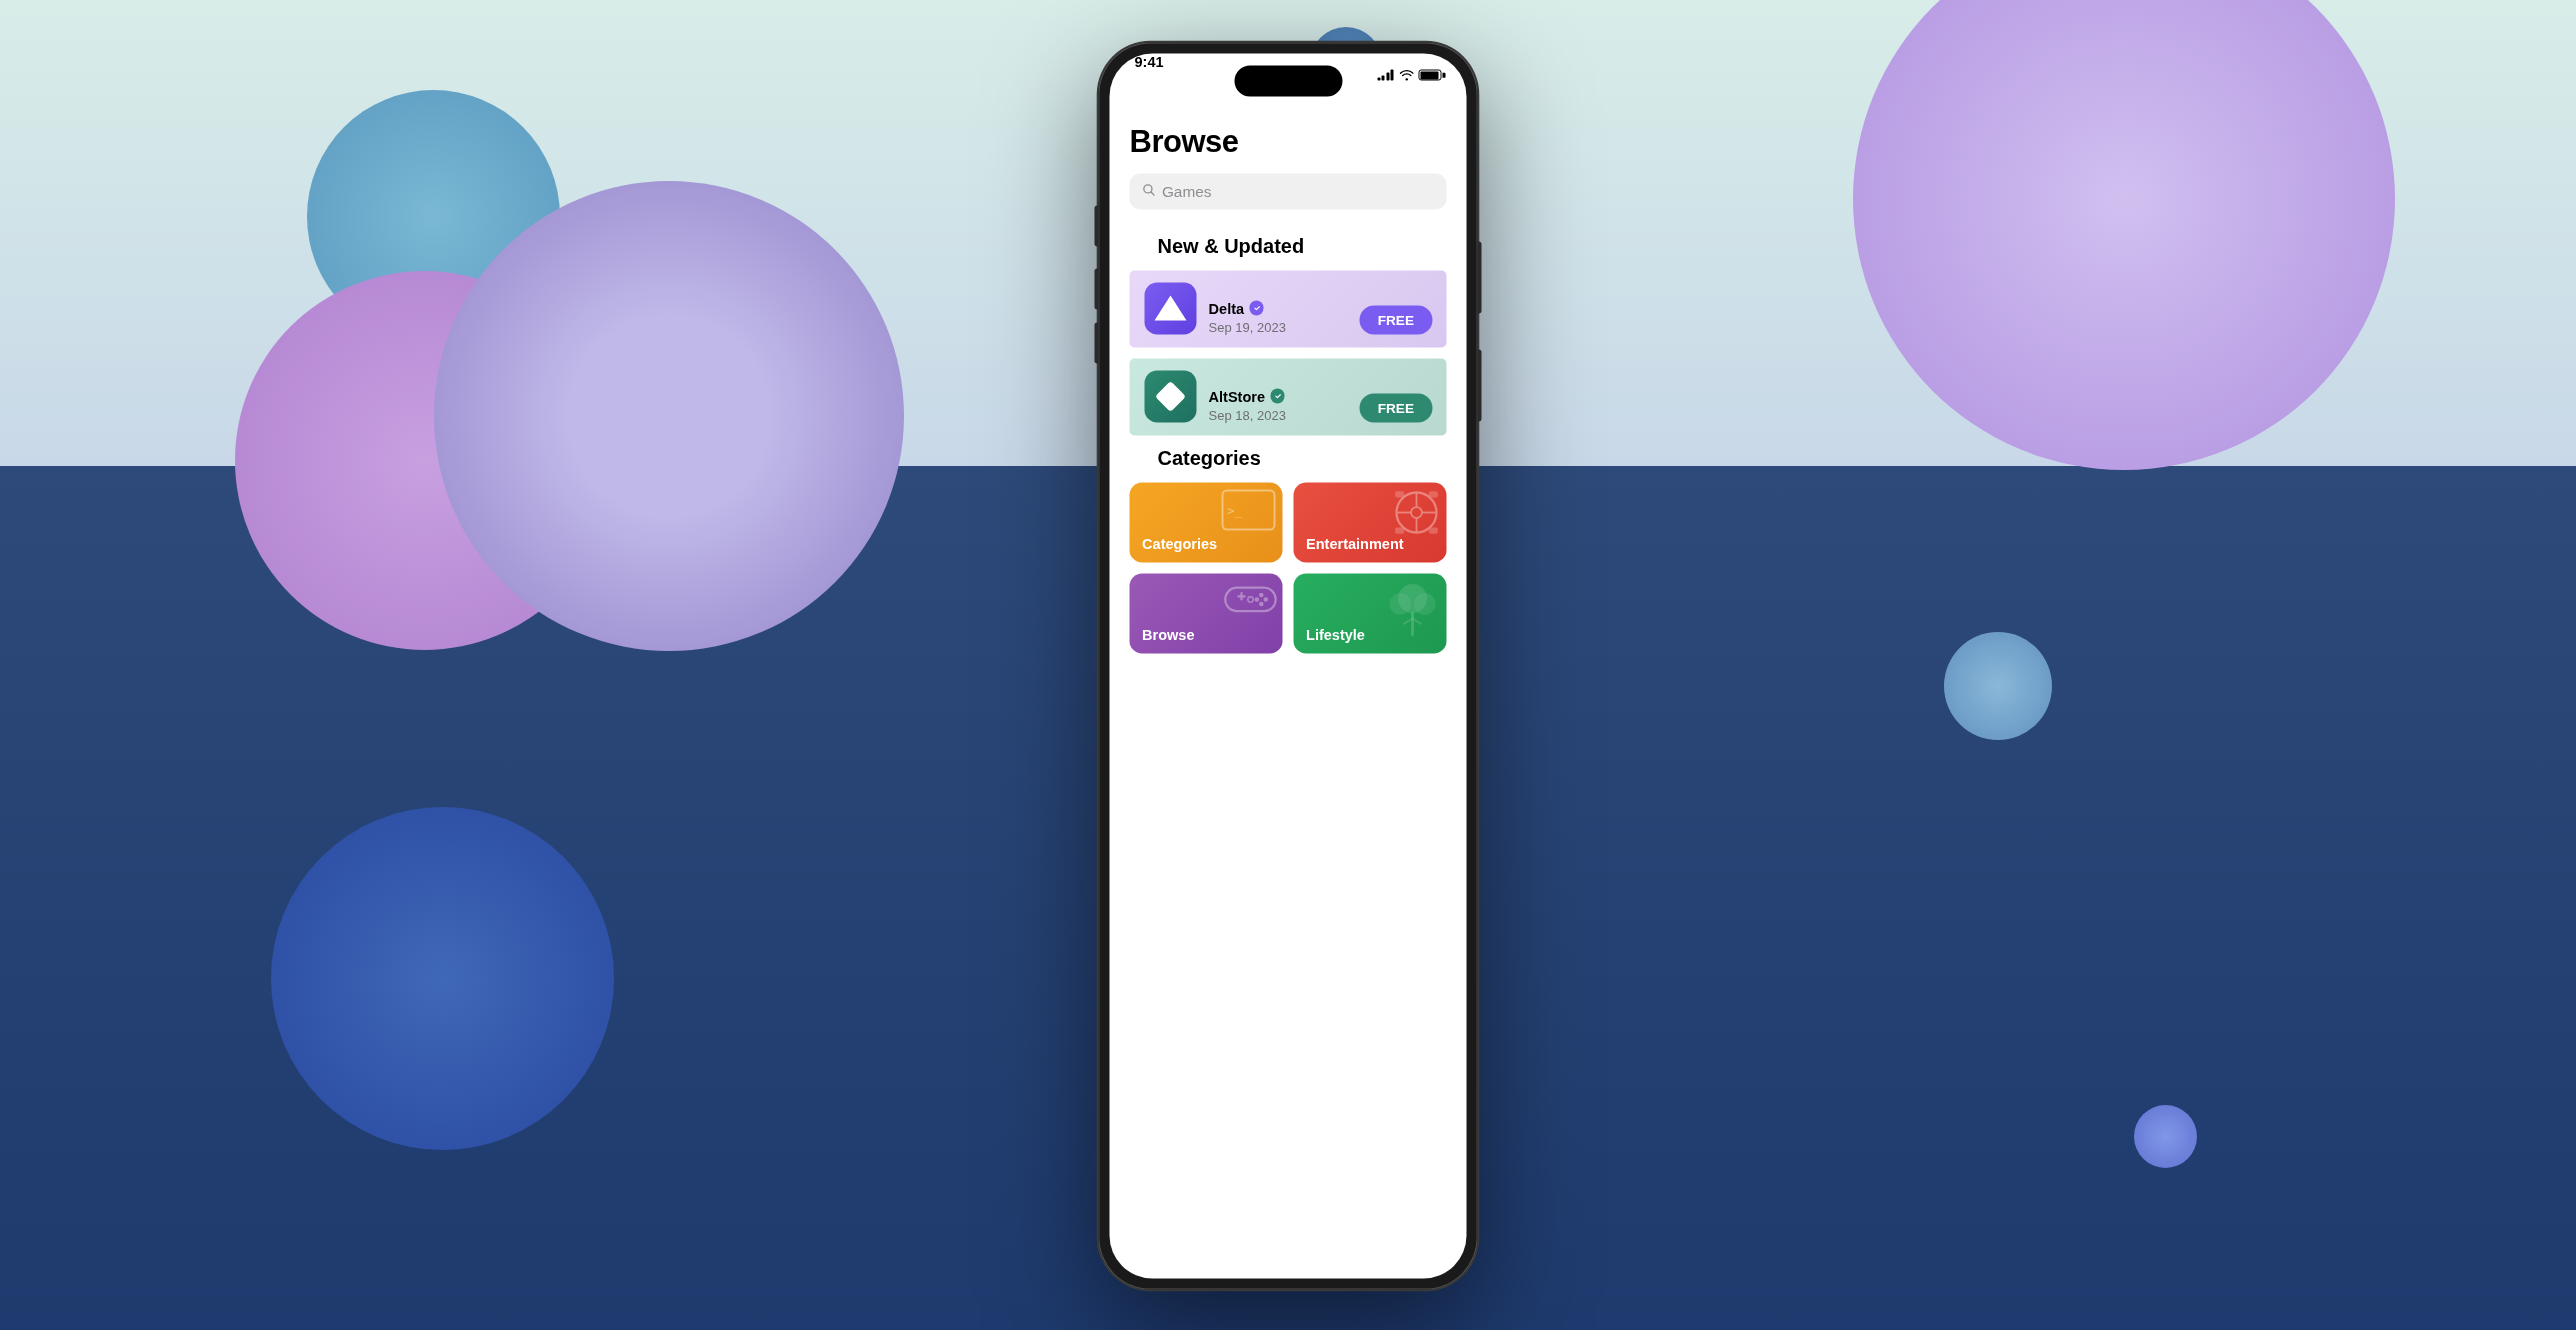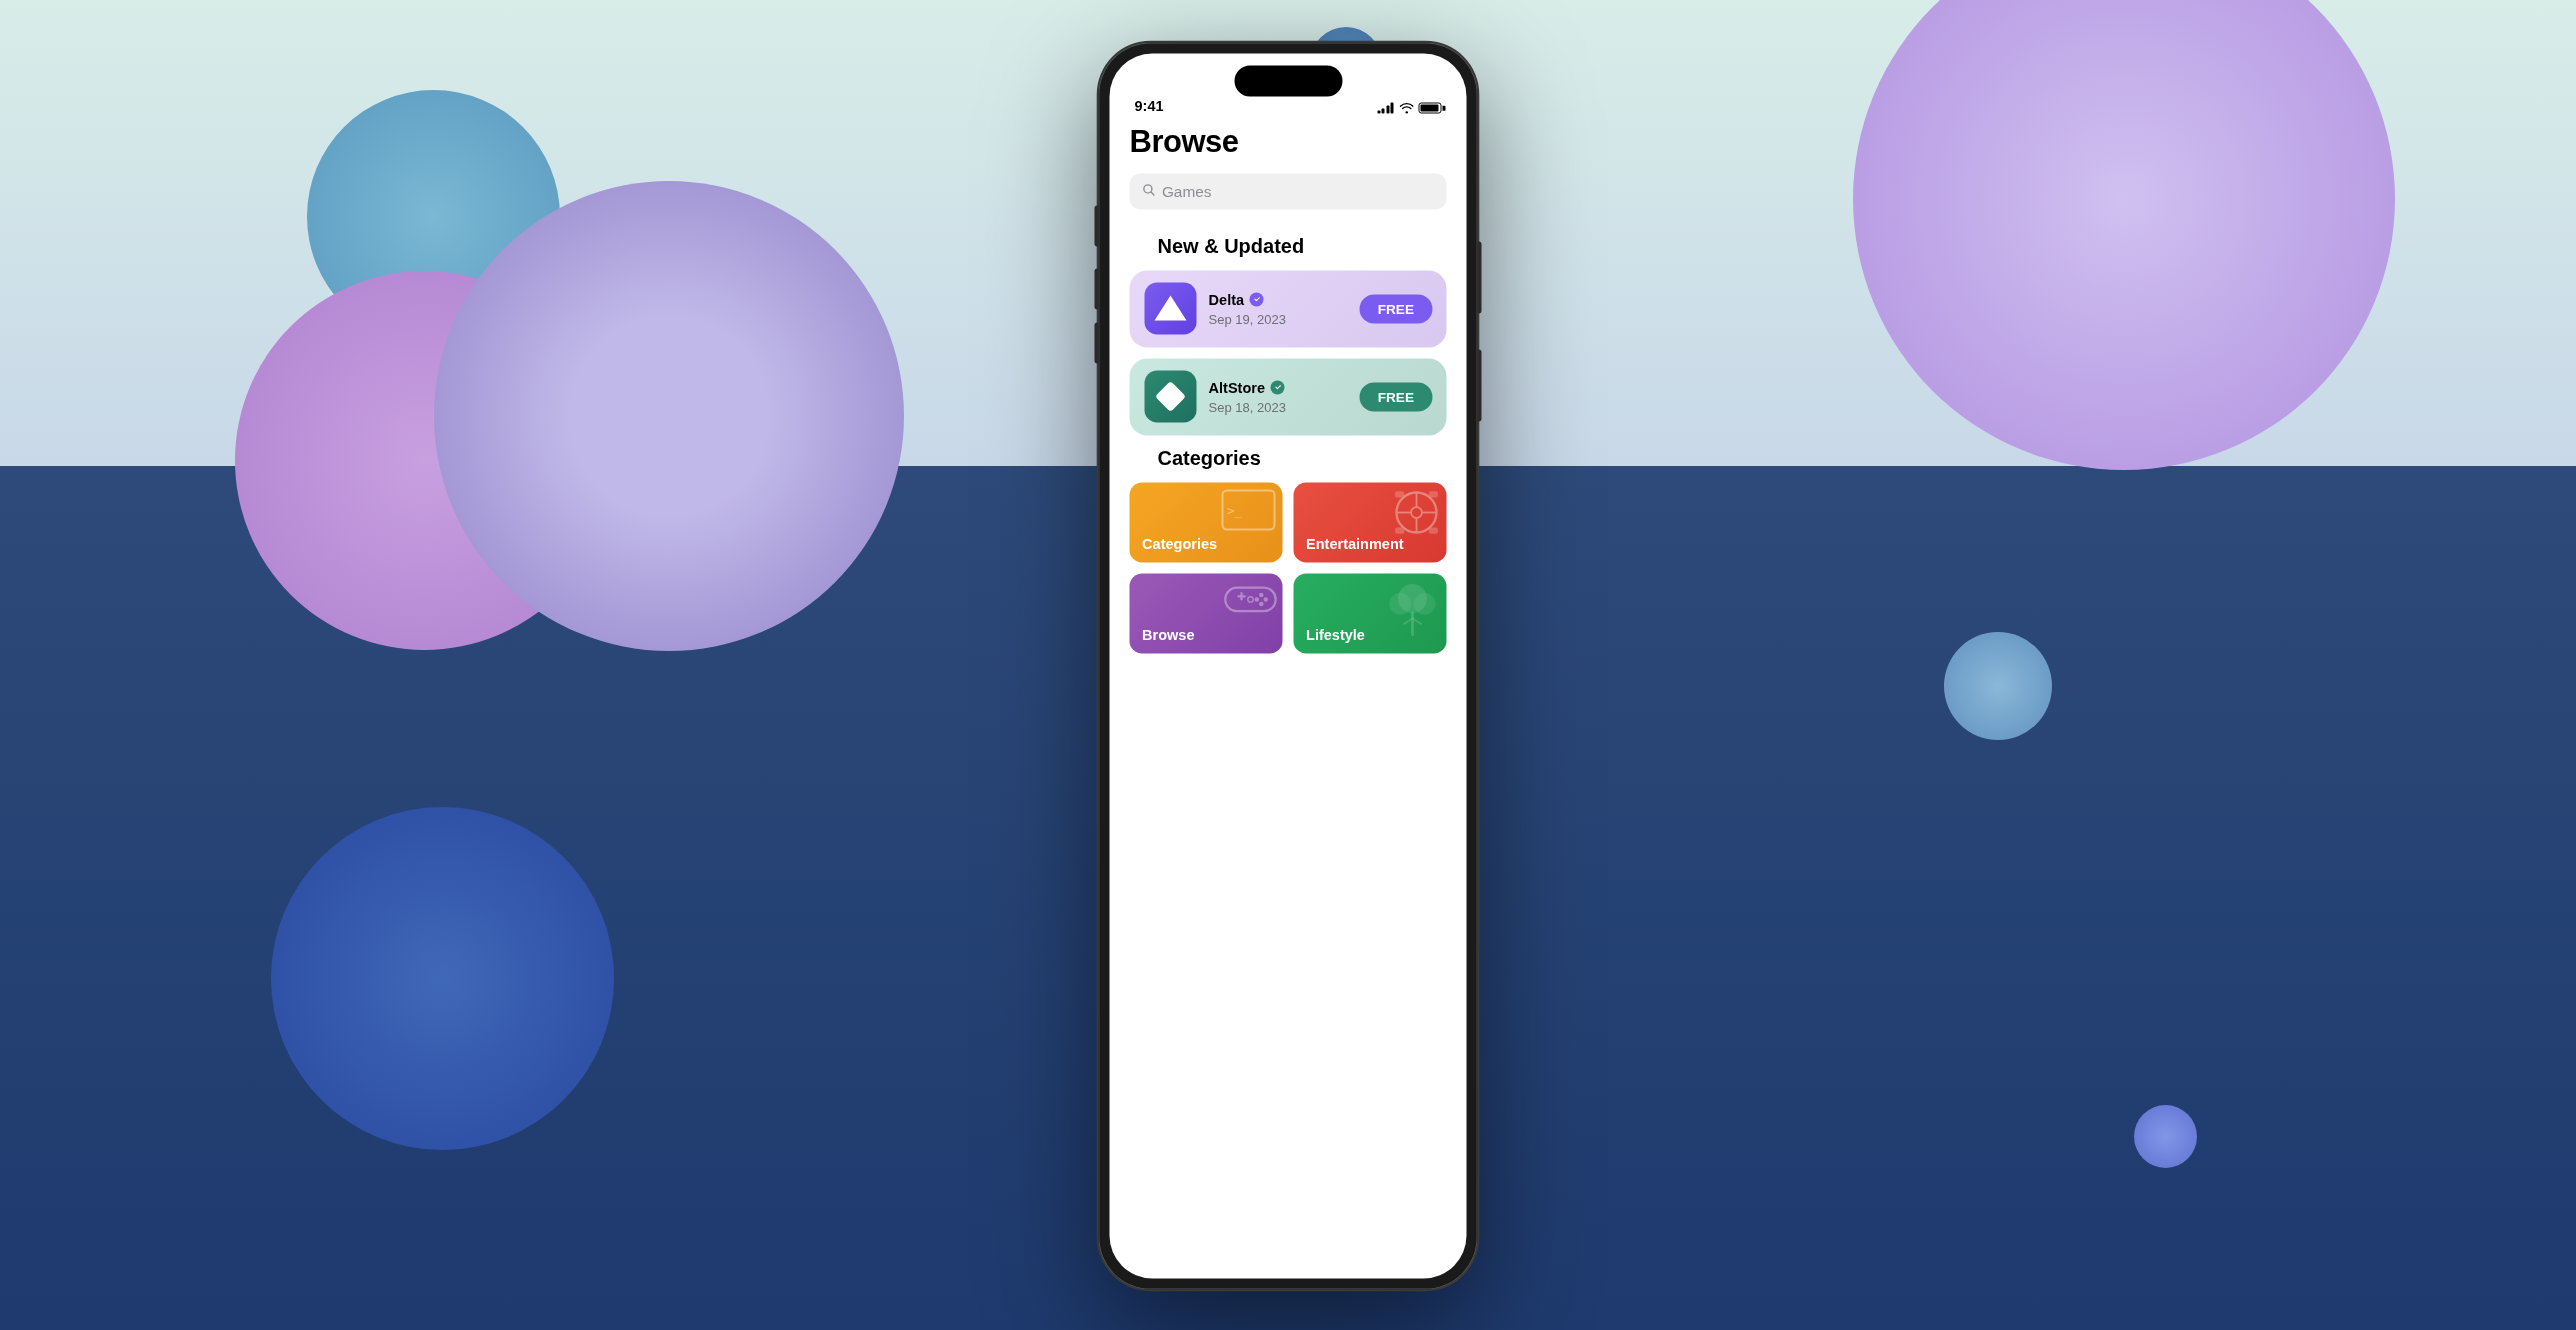--- a/index.html
+++ b/index.html
@@ -139,25 +139,23 @@
     }
 
     
     .status-bar {
       position: absolute;
       top: 0;
       left: 0;
       right: 0;
       height: 52px;
       display: flex;
-      align-items: flex-end;
       justify-content: space-between;
       padding: 0 25px 7.2px;
       z-index: 5;
-      margin-top: 16px;
     }
 
     .status-time {
       font-size: 14.5px;
       font-weight: 600;
       color: #000;
     }
 
     .status-icons {
       display: flex;
@@ -253,24 +251,24 @@
     .section-title {
       font-size: 20px;
       font-weight: 700;
       color: #000;
       margin-bottom: 12.6px;
       padding-left: 28px;
     }
 
     
     .app-card {
-      border-radius: 18px;
+      border-radius: 5px;
       padding: 12.6px 14.5px;
       display: flex;
-      align-items: center;
+      align-items: flex-end;
       gap: 12.6px;
       margin-bottom: 11px;
     }
     .app-card-delta {
       background: linear-gradient(135deg, #e8d8f8 0%, #d8c8f0 100%);
     }
     .app-card-altstore {
       background: linear-gradient(135deg, #c8e8e0 0%, #b8d8d0 100%);
     }
 

